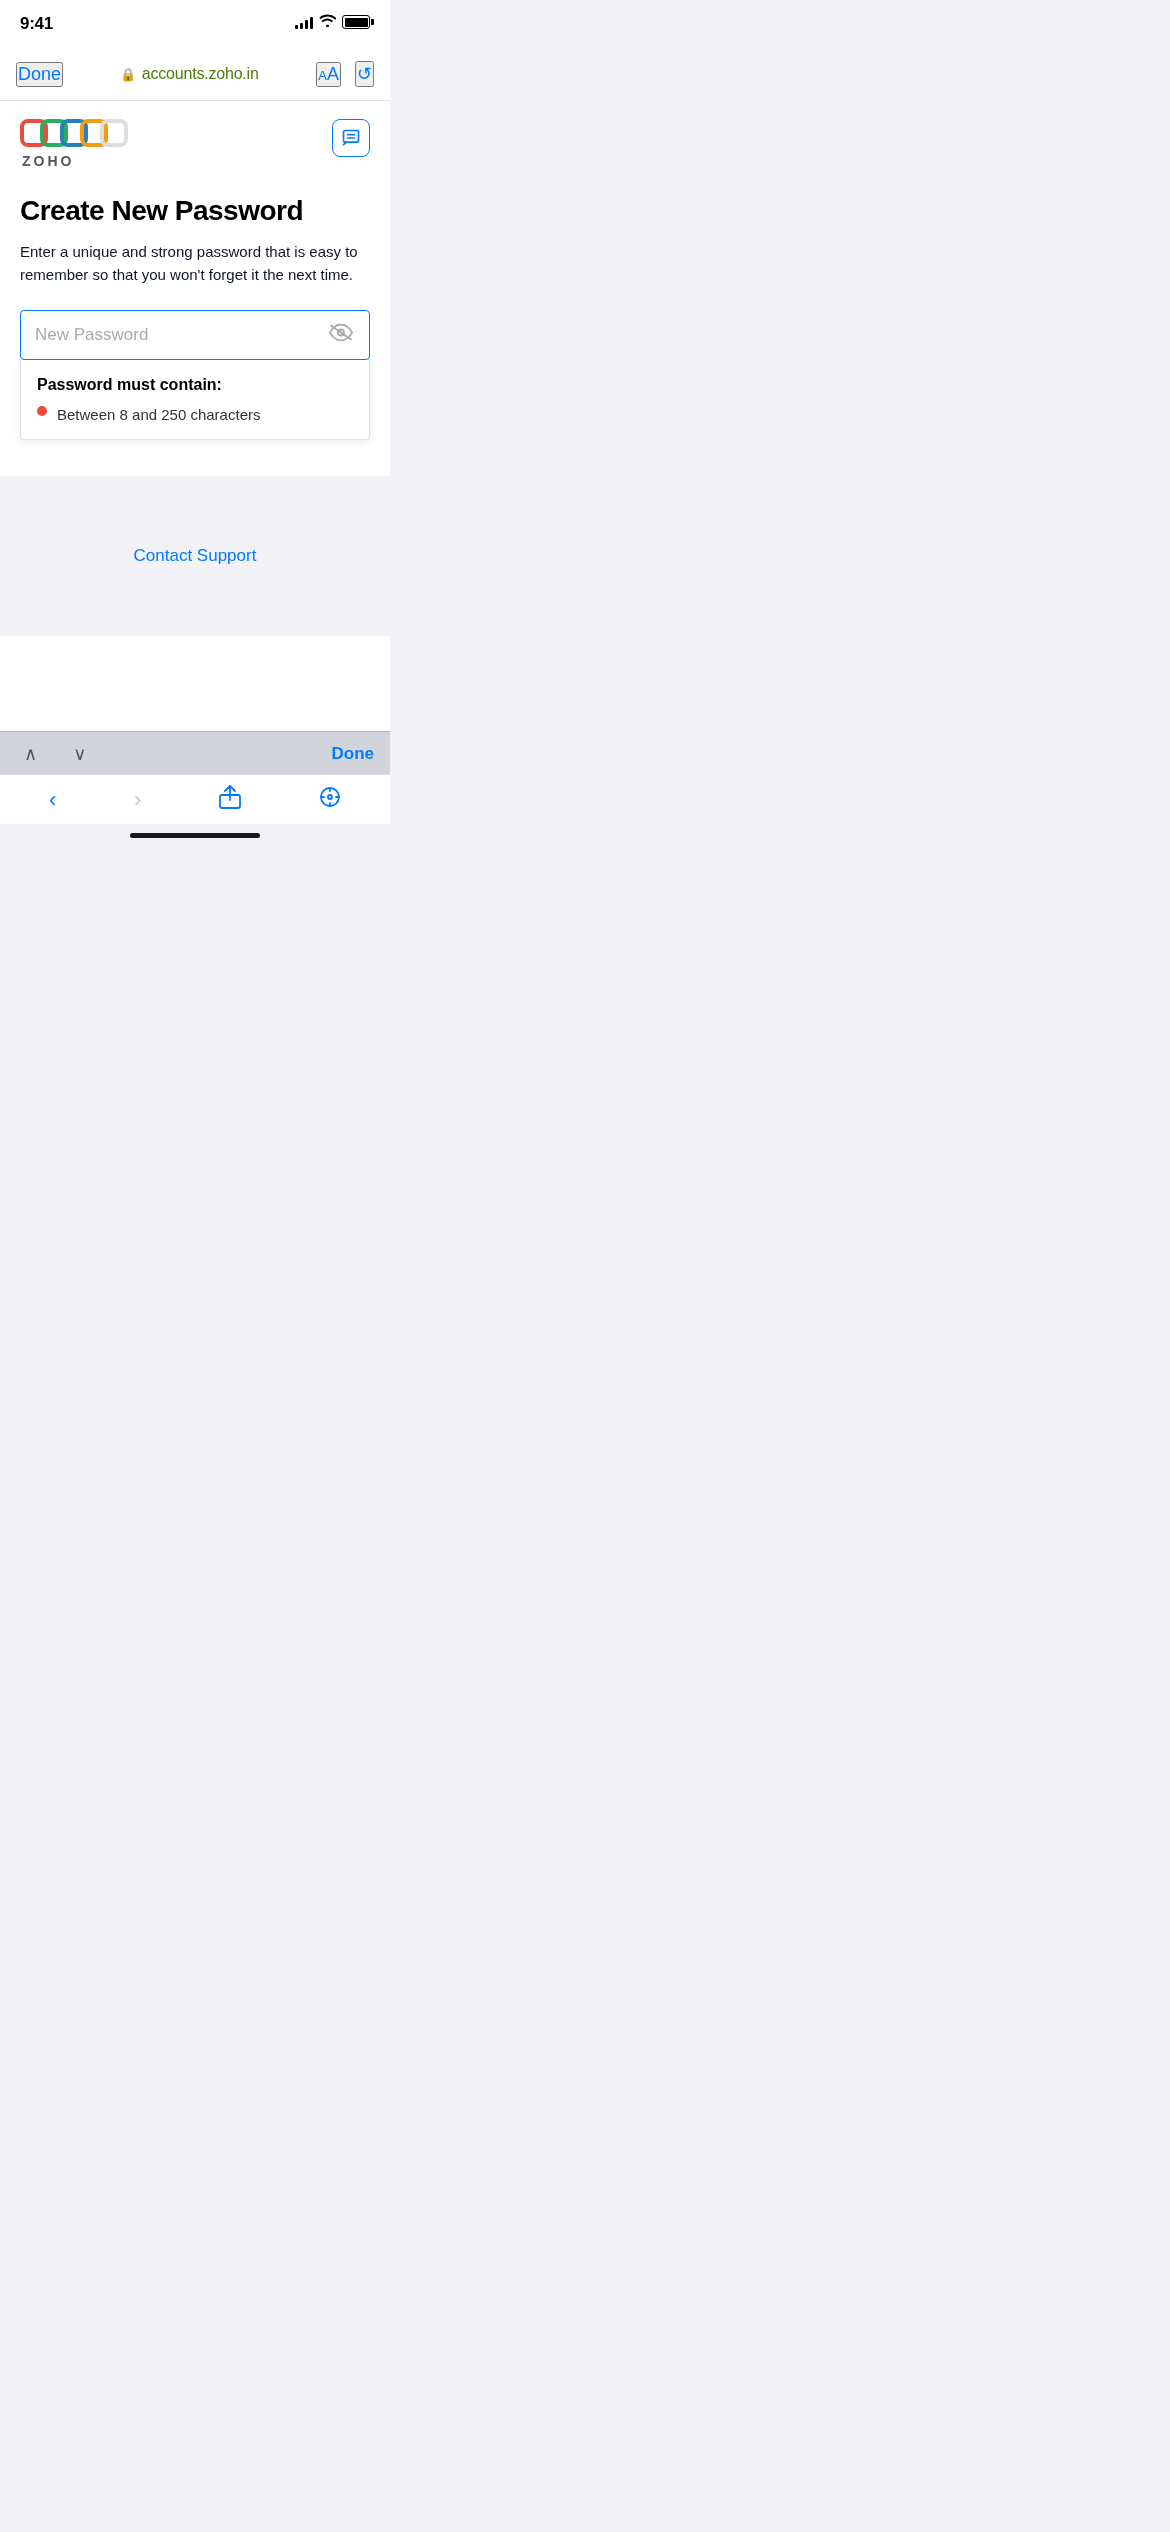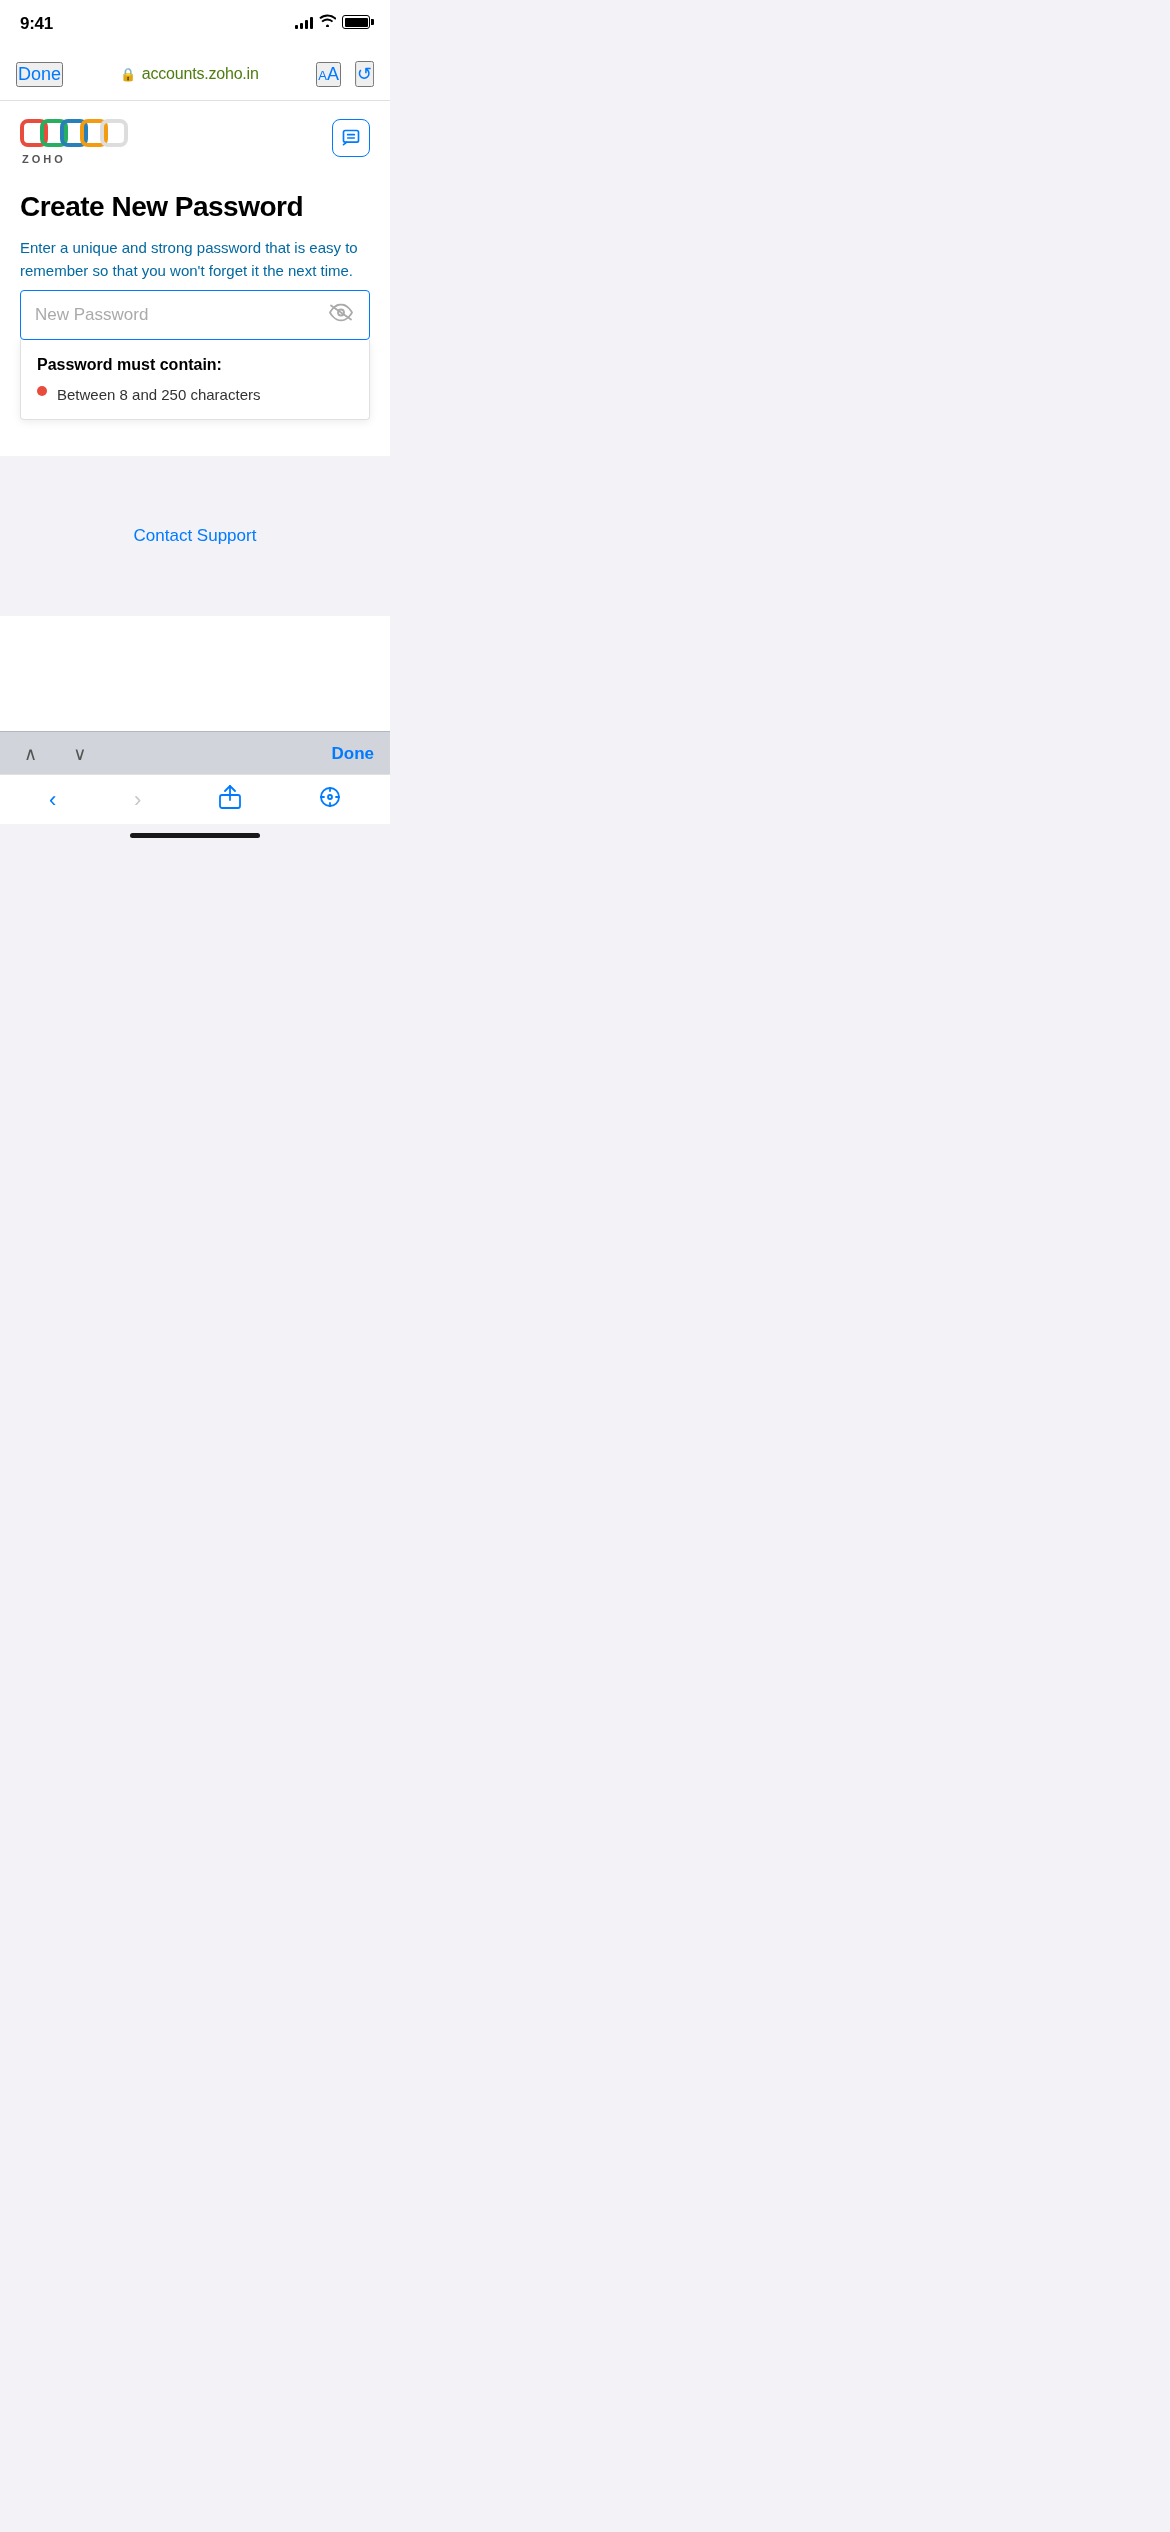--- a/index.html
+++ b/index.html
@@ -162,21 +162,21 @@
       border: 4px solid;
       margin-right: -8px;
       background: transparent;
     }
     .ring-red { border-color: #e74c3c; }
     .ring-green { border-color: #27ae60; }
     .ring-blue { border-color: #2980b9; }
     .ring-yellow { border-color: #f39c12; }
 
     .zoho-text {
-      font-size: 11px;
+      font-size: 14px;
       font-weight: 600;
       letter-spacing: 3px;
       color: #555;
       margin-top: 4px;
       margin-left: 2px;
     }
 
     .feedback-btn {
       width: 38px;
       height: 38px;
@@ -198,23 +198,23 @@
     .page-title {
       font-size: 28px;
       font-weight: 700;
       color: #000;
       margin-bottom: 14px;
       letter-spacing: -0.5px;
     }
 
     .page-description {
       font-size: 15px;
-      color: #0369a1;
+      color: #0f172a;
       line-height: 1.5;
-      margin-bottom: 8px;
+      margin-bottom: 24px;
     }
 
     
     .password-input-wrapper {
       position: relative;
       border: 1.5px solid #007aff;
       border-radius: 4px;
       margin-bottom: 0;
       background: #fff;
     }

